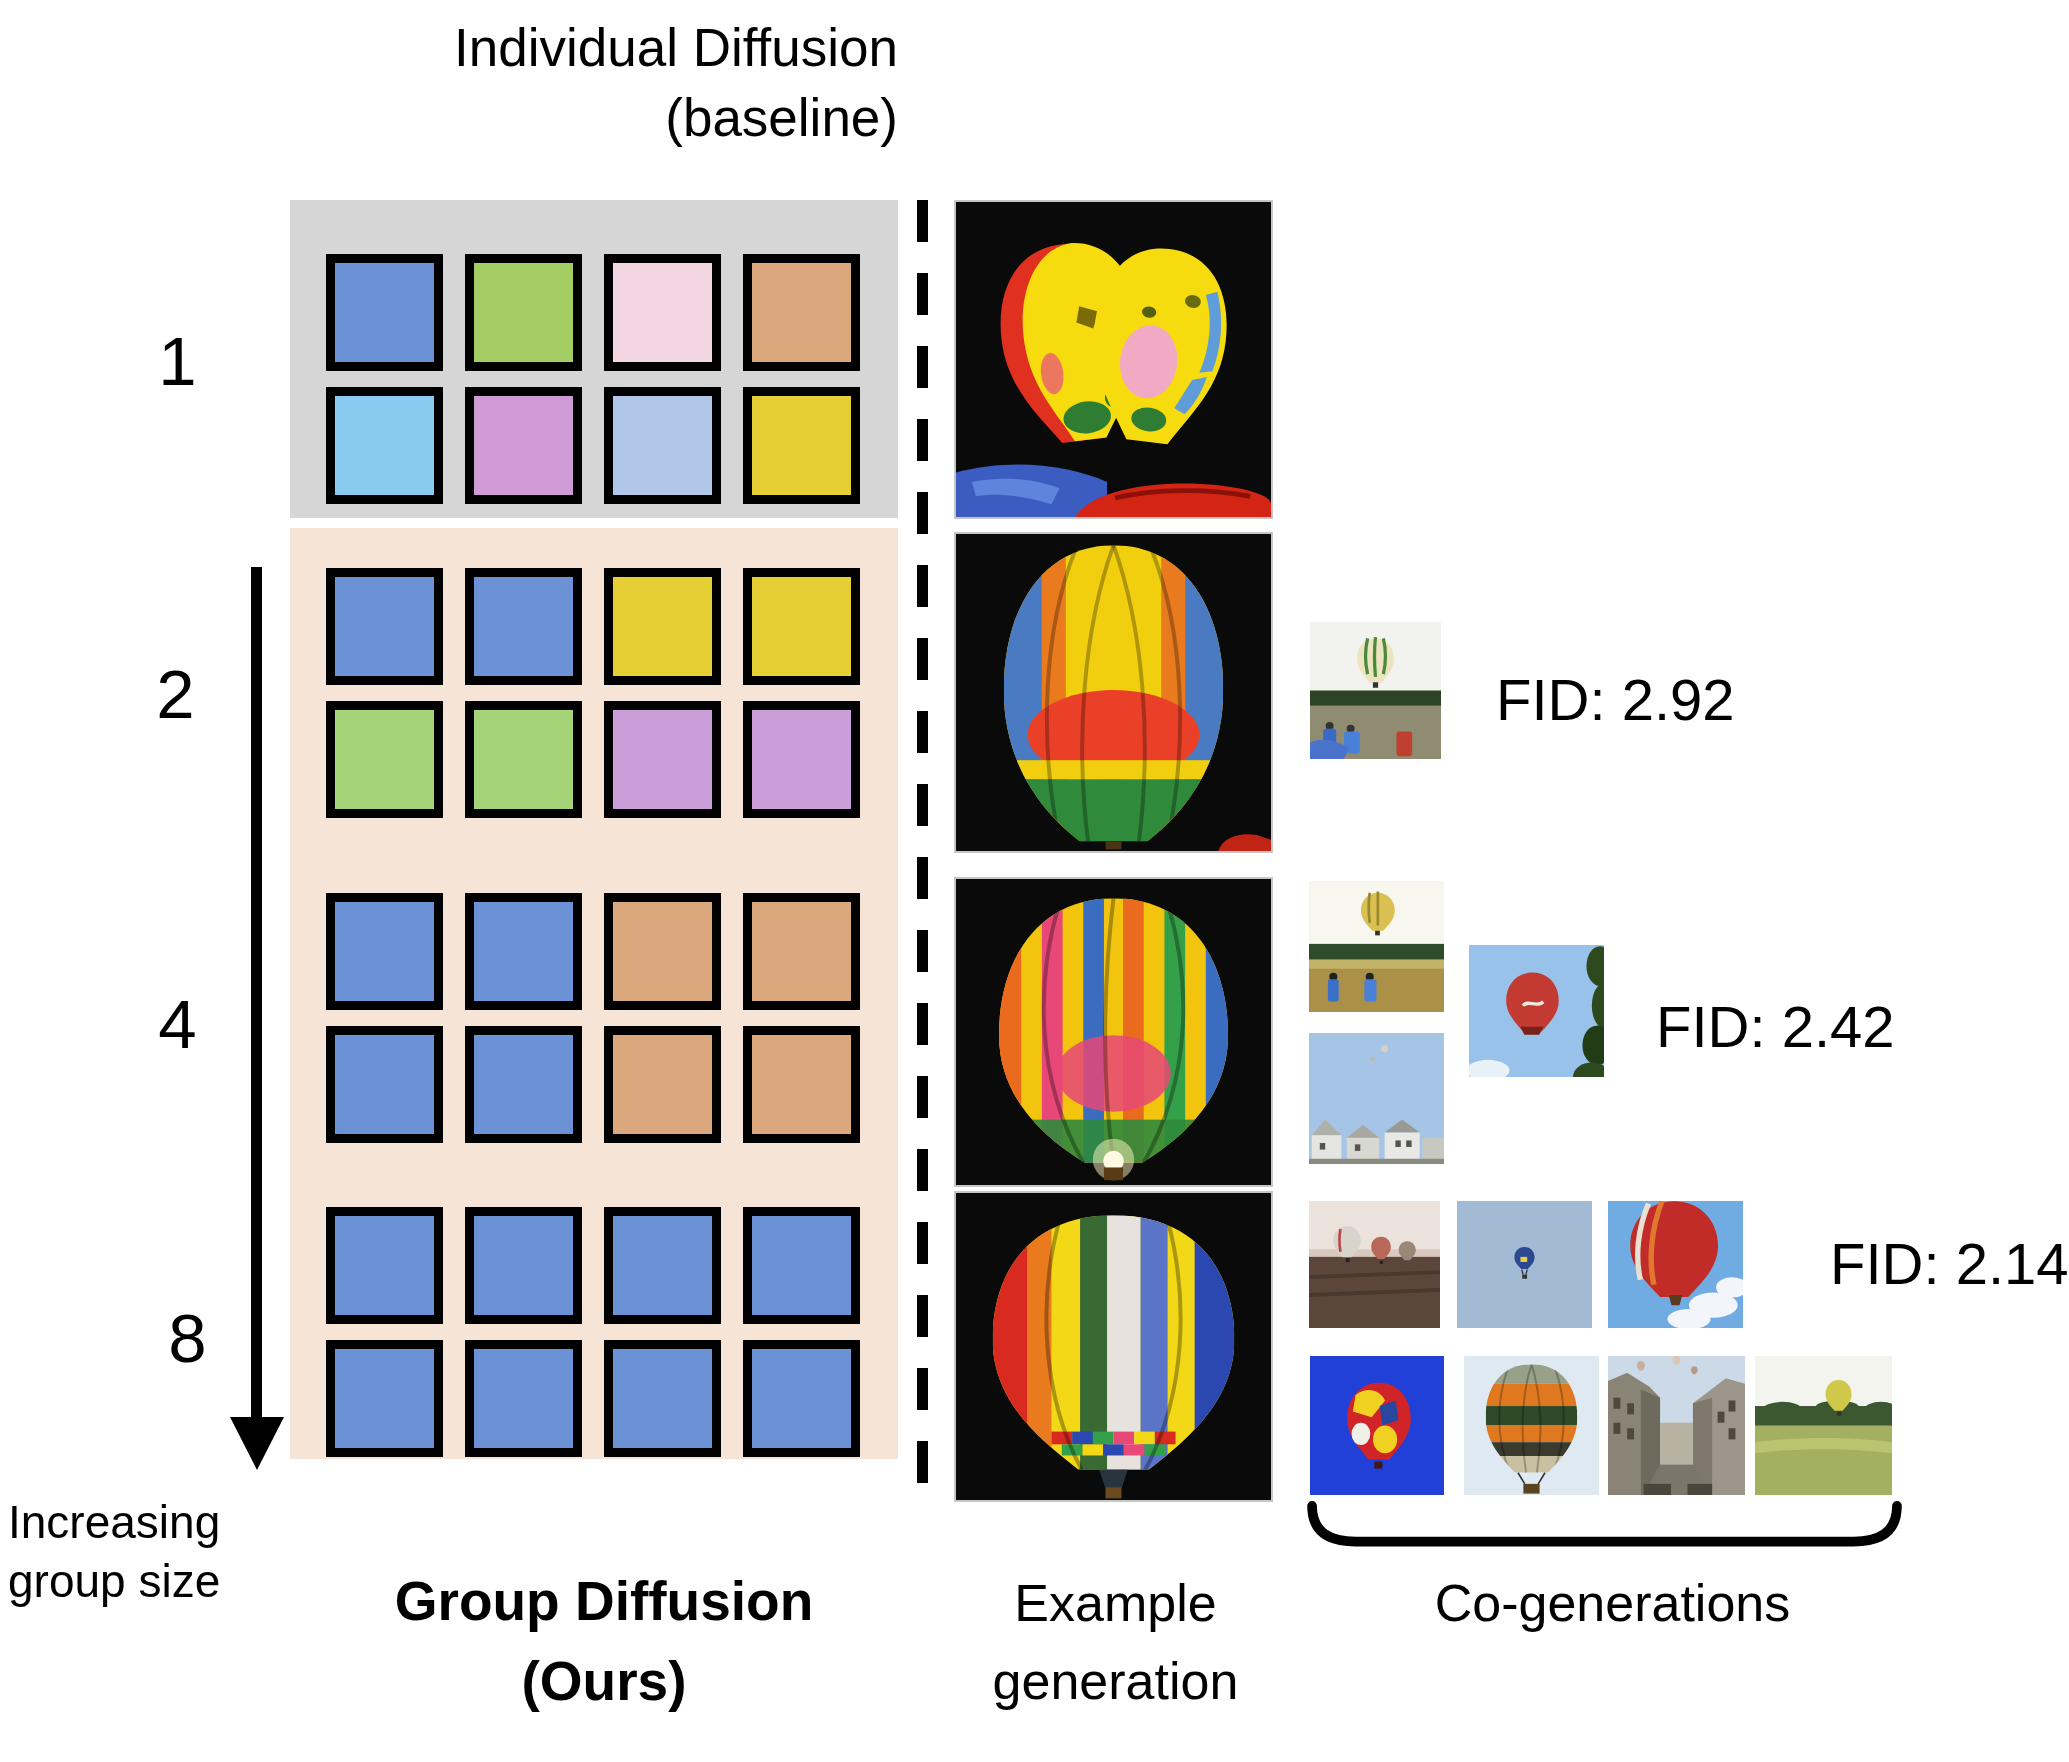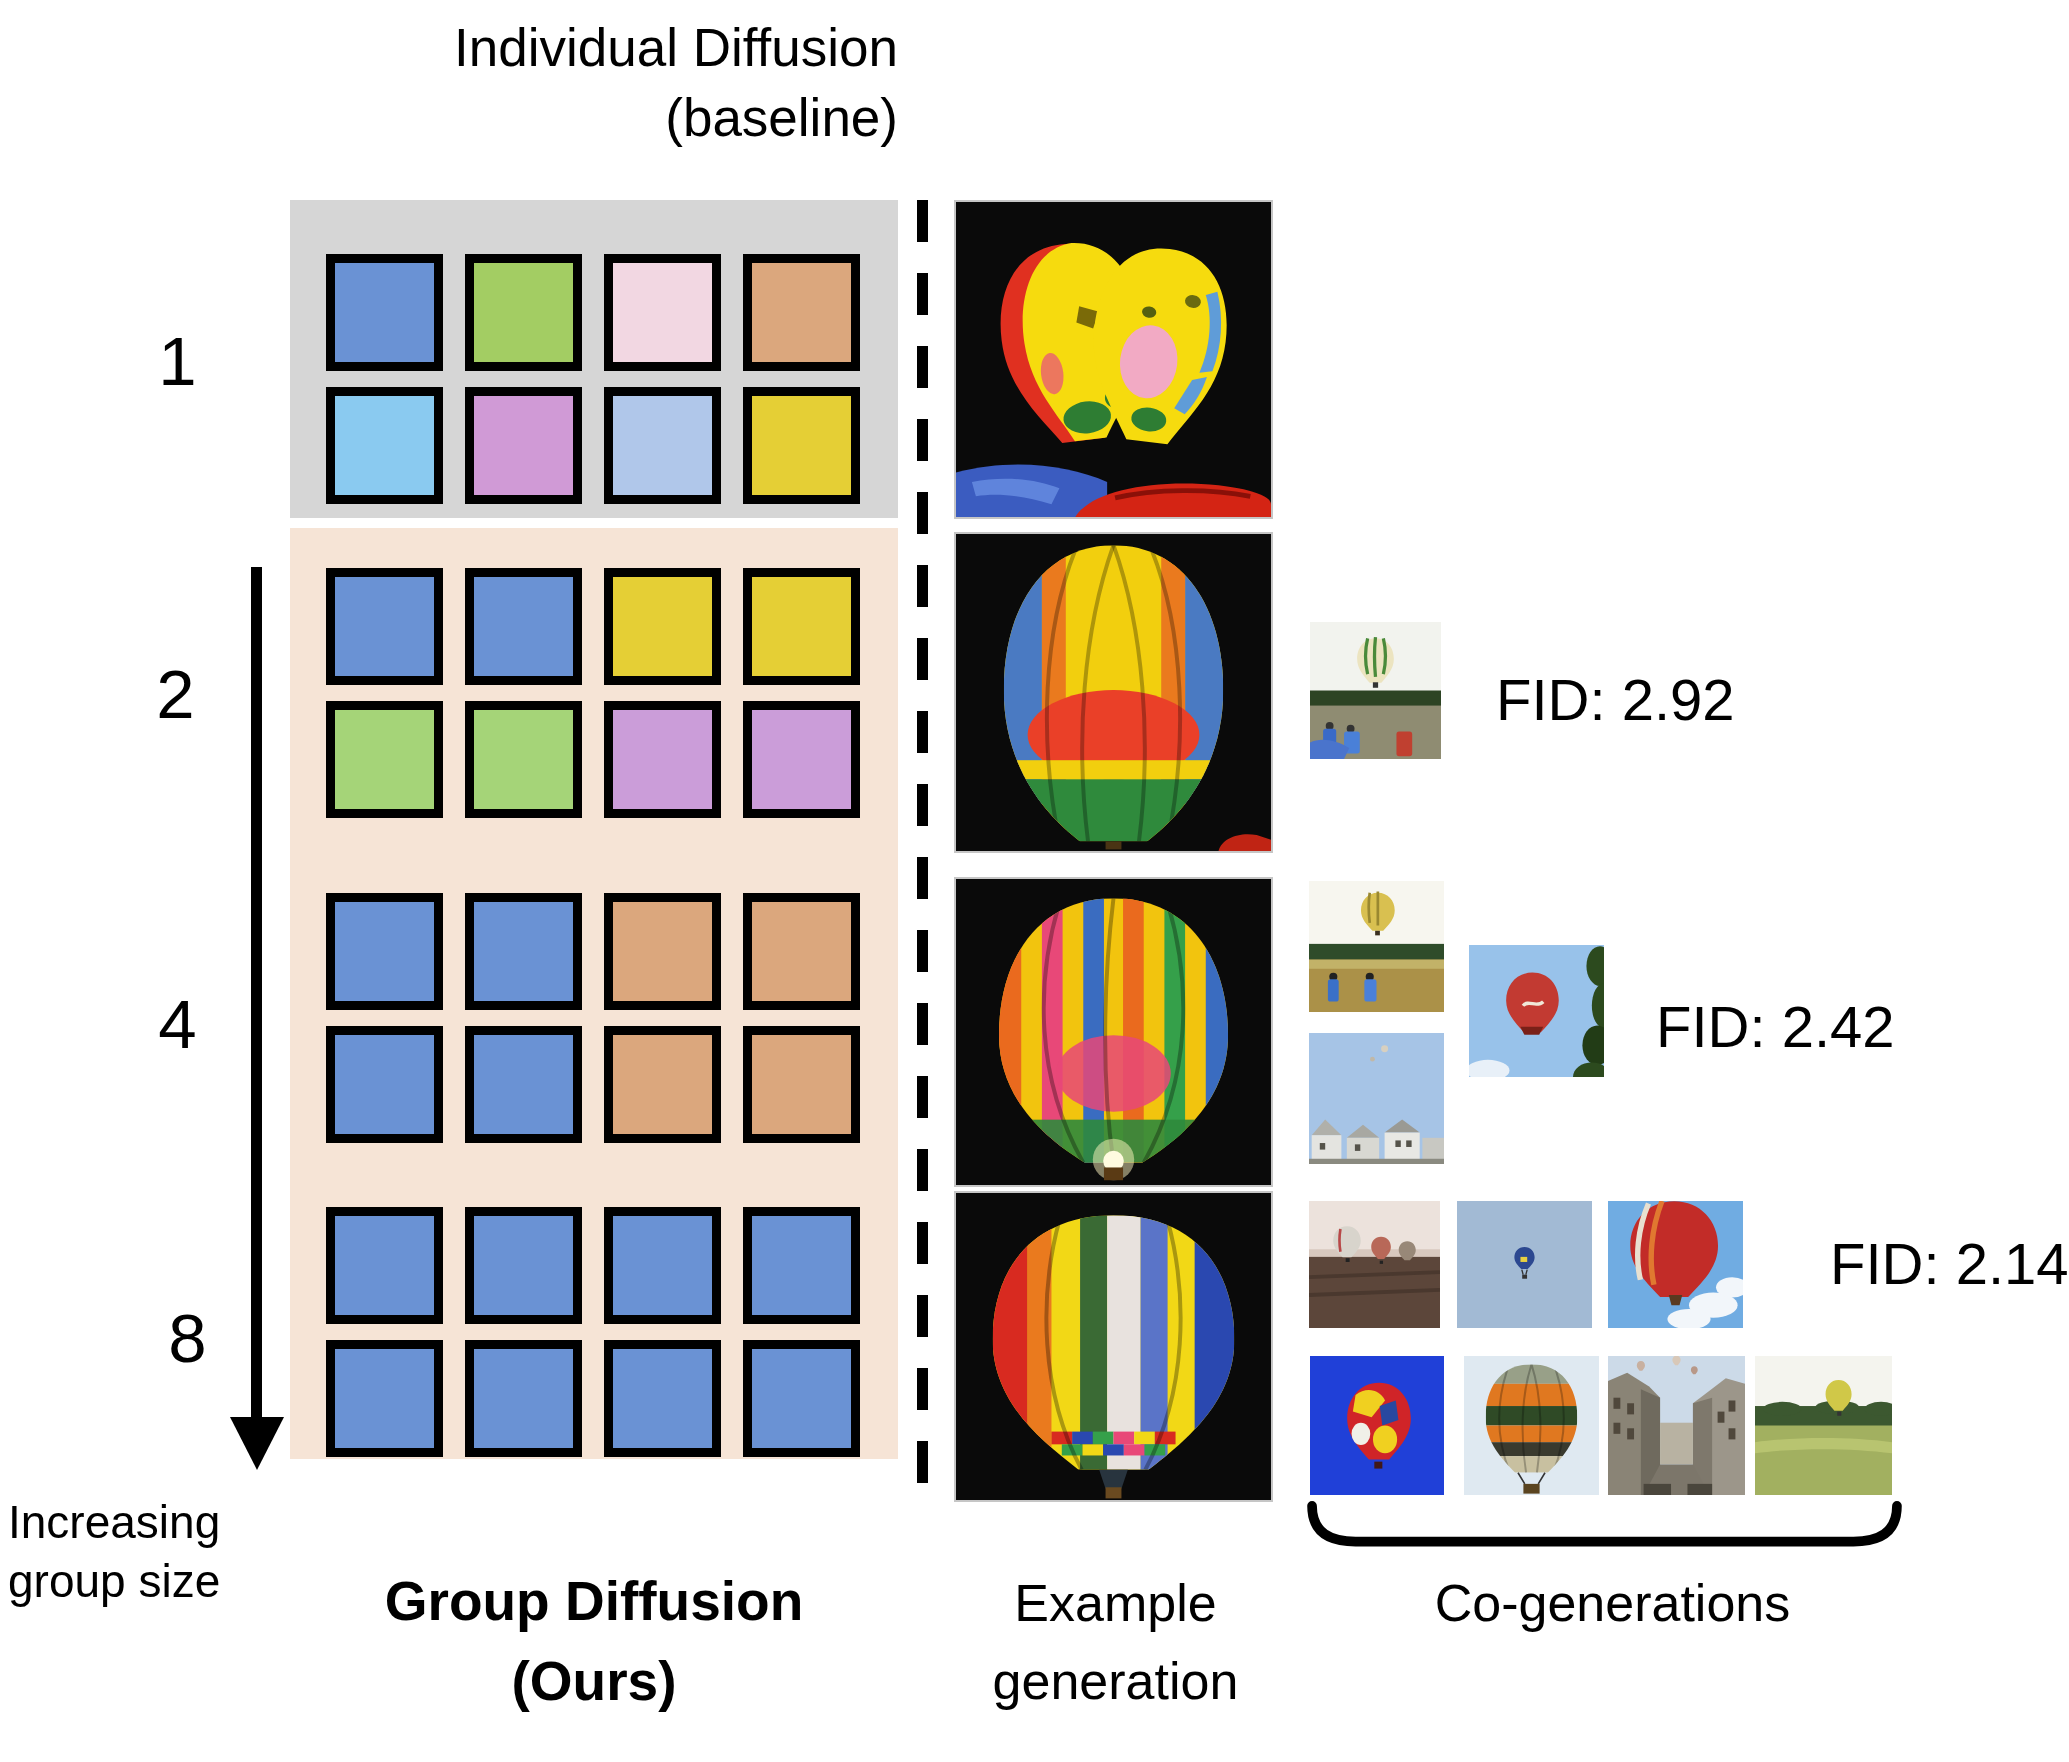--- a/index.html
+++ b/index.html
@@ -1,21 +1,21 @@
 <!DOCTYPE html>
 <html style="font-size:13px"><head>
 <meta charset="utf-8">
 <style>
   html,body{margin:0;padding:0;background:#fff;}
   .canvas{position:relative;width:2069px;height:1762px;background:#ffffff;
           font-family:"Liberation Sans",sans-serif;color:#000;overflow:hidden;}
   .abs{position:absolute;}
   
   .title{left:290px;top:13px;width:608px;text-align:right;font-size:53px;line-height:1.32;}
-  .ours-caption{left:290px;top:1562px;width:608px;text-align:center;font-size:55px;font-weight:700;line-height:1.45;}
+  .ours-caption{left:300px;top:1562px;width:608px;text-align:center;font-size:55px;font-weight:700;line-height:1.45;}
   .example-caption{left:946px;top:1564px;width:339px;text-align:center;font-size:52px;line-height:1.5;}
   .cogen-caption{left:1298px;top:1564px;width:629px;text-align:center;font-size:52px;line-height:1.5;}
   .arrow-caption{left:8px;top:1493px;width:347px;text-align:left;font-size:46px;line-height:1.28;}
   
   .panel{left:290px;width:608px;}
   .panel-baseline{top:200px;height:318px;}
   .panel-ours{top:528px;height:931px;}
   
   .grid{left:326px;width:533px;display:grid;grid-template-columns:repeat(4,117px);
         grid-auto-rows:117px;column-gap:22px;row-gap:16px;}

